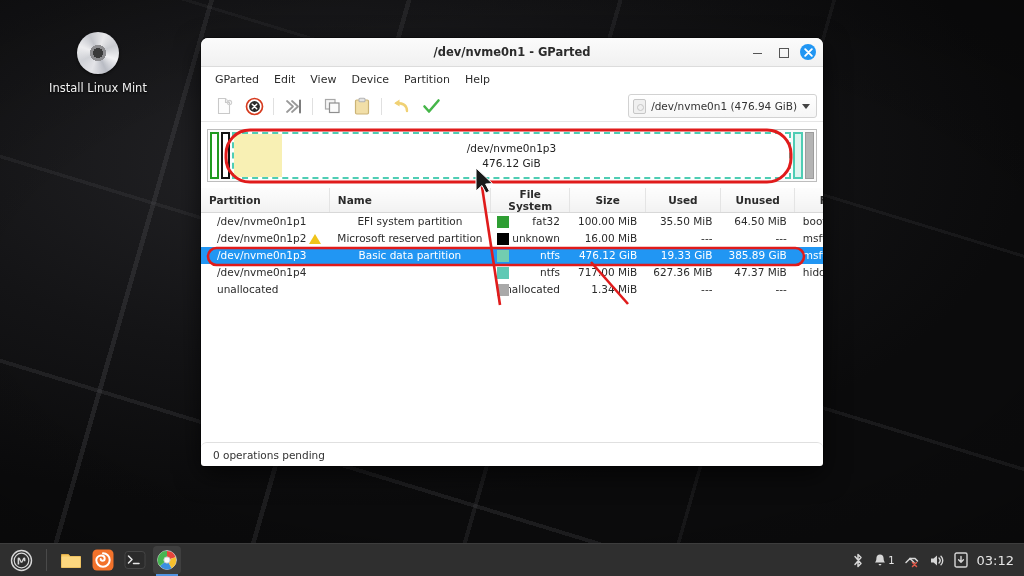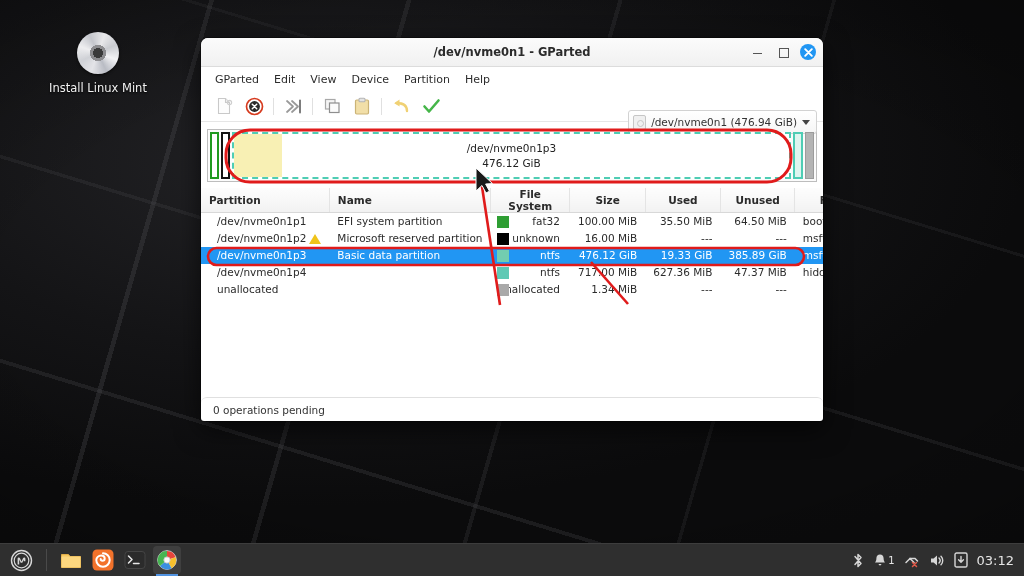--- a/index.html
+++ b/index.html
@@ -34,21 +34,21 @@
       radial-gradient(circle at 50% 50%, #3a3a3a 0 5px, #8d8d90 5px 8px, transparent 8px),
       conic-gradient(from 20deg, #e8e8ea, #c9cbd0, #f2f2f4, #b9bcc4, #e4e4e8, #cfd1d6, #eeeef0, #c4c6cc, #e8e8ea);
     box-shadow: 0 1px 3px rgba(0,0,0,.7);
   }
   .desk-icon .lbl {
     color: #f2f2f2; font-size: 11.5px; text-shadow: 0 1px 2px rgba(0,0,0,.95);
   }
 
   
   #gparted {
-    position: absolute; left: 201px; top: 38px; width: 622px; height: 383px;
+    position: absolute; left: 201px; top: 38px; width: 622px; height: 428px;
     background: #fff; border-radius: 7px 7px 3px 3px;
     box-shadow: 0 8px 26px rgba(0,0,0,.65), 0 0 0 1px rgba(0,0,0,.35);
     overflow: hidden; z-index: 5;
     display: flex; flex-direction: column;
   }
   .titlebar {
     height: 29px; background: linear-gradient(#fbfbfb, #f1f1f1);
     border-bottom: 1px solid #dcdcdc;
     display: flex; align-items: center; position: relative; flex: none;
   }
@@ -75,21 +75,21 @@
   }
 
   .toolbar {
     height: 31px; background: #fff; border-bottom: 1px solid #e6e6e6;
     display: flex; align-items: center; padding: 0 8px; flex: none; position: relative;
   }
   .tb-icon { width: 30px; height: 24px; display:flex; align-items:center; justify-content:center; cursor:pointer; }
   .tb-sep { width: 1px; height: 17px; background: #e0e0e0; margin: 0 4px; }
 
   .devsel {
-    position: absolute; right: 6px; top: 19px; height: 24px;
+    position: absolute; right: 6px; top: 3px; height: 24px;
     display: flex; align-items: center; gap: 5px;
     border: 1px solid #d2d2d2; border-radius: 3px; background: linear-gradient(#fff,#f6f6f6);
     padding: 0 6px 0 4px; font-size: 10.5px; color: #333; cursor: pointer;
   }
   .devsel .dicon {
     width: 13px; height: 15px; border: 1px solid #c6c6c6; border-radius: 2px;
     background: #f0f0f0; position: relative;
   }
   .devsel .dicon::after{
     content:""; position:absolute; left:3px; top:4px; width:5px; height:5px;
@@ -125,21 +125,21 @@
   table.parts { width: 100%; border-collapse: collapse; font-size: 10.5px; color: #2b2b2b; }
   table.parts thead th {
     background: linear-gradient(#fdfdfd,#f2f2f2);
     border-bottom: 1px solid #d8d8d8; border-right: 1px solid #e4e4e4;
     font-weight: bold; font-size: 10.5px; color:#2b2b2b;
     height: 20px; padding: 0 8px; text-align: center; cursor: pointer;
   }
   table.parts thead th.l { text-align: left; }
   table.parts tbody td { height: 17px; padding: 0 8px; white-space: nowrap; }
   table.parts tbody td.c-part { text-align: left; padding-left: 16px; }
-  table.parts tbody td.c-name { text-align: left; padding-left: 8px; }
+  table.parts tbody td.c-name { text-align: center; padding-left: 8px; }
   table.parts tbody td.c-fs   { text-align: right; padding-right: 10px; }
   table.parts tbody td.c-num  { text-align: right; }
   table.parts tbody td.c-flag { text-align: left; padding-left: 8px; }
   tr.sel td { background: #2196f3; color:#fff; }
   .warn {
     display:inline-block; width:0;height:0; vertical-align:-2px; margin-left:3px;
     border-left:6px solid transparent;border-right:6px solid transparent;border-bottom:10px solid #f0c419;
     position:relative;
   }
   .fscell { position: relative; }

